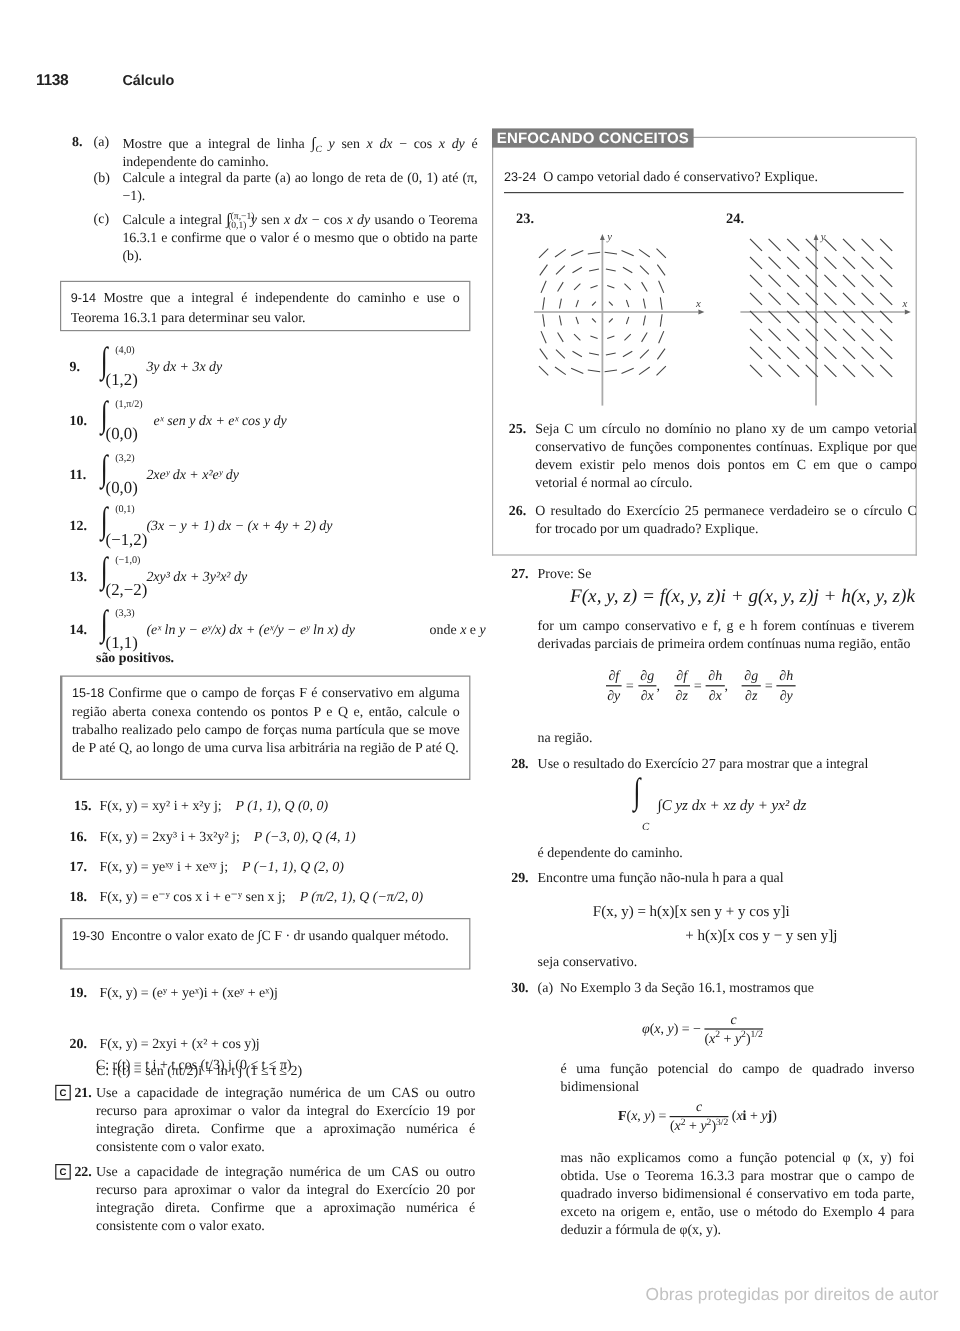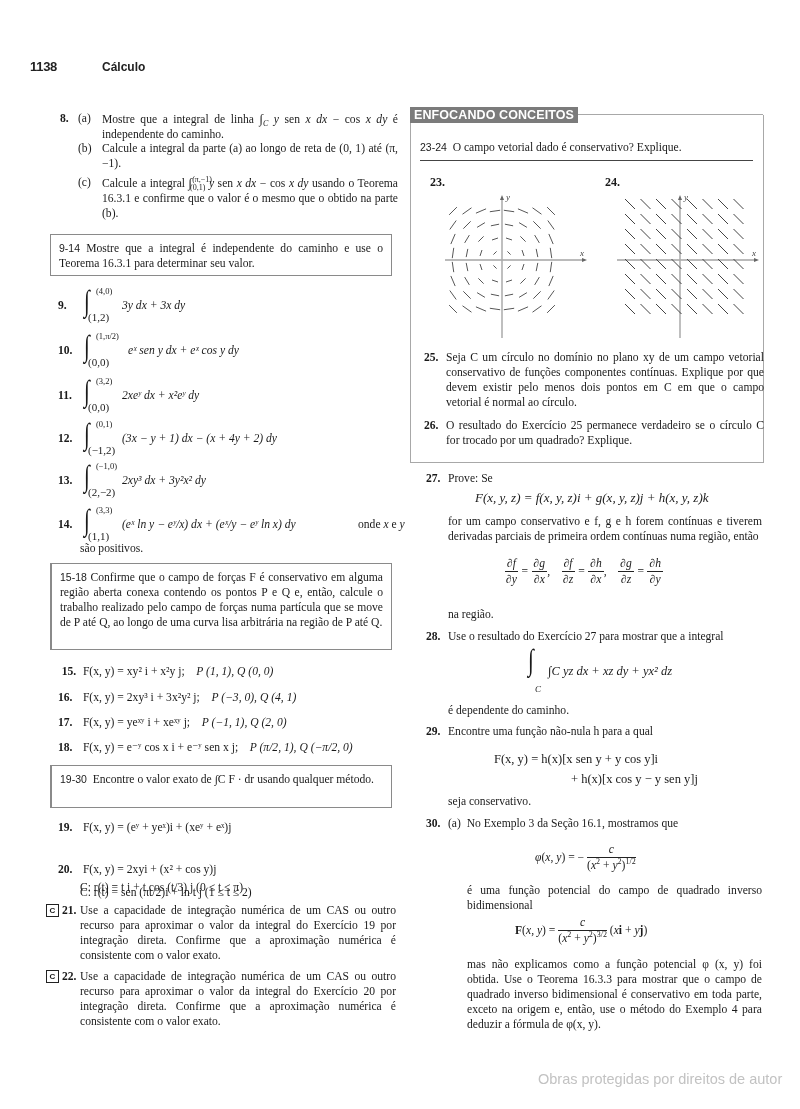--- a/index.html
+++ b/index.html
@@ -18,21 +18,21 @@
   .plabel { position: absolute; left: 0; }
   .ptext { position: absolute; left: 24px; width: 296px; text-align: justify; }
 
   .inbox { position: absolute; left: 50px; width: 342px; border: 1px solid #8a8a8a; border-left-width: 1px; padding: 6px 8px 6px 8px; box-sizing: border-box; text-align: justify; font-size: 11.6px; line-height: 15px; }
   .boxnum { font-family: "Liberation Sans", sans-serif; font-size: 10.5px; }
 
   .intg { position: absolute; left: 58px; height: 34px; width: 340px; }
   .intg .n { position: absolute; left: 0; top: 10px; font-weight: bold; }
   .intg .sign { position: absolute; left: 26px; top: -4px; font-size: 30px; font-style: italic; line-height: 34px; transform: scaleX(0.7); transform-origin: left; }
   .intg .up { position: absolute; left: 38px; top: -4px; font-size: 8.5px; }
-  .intg .lo { position: absolute; left: 30px; top: 22px; font-size: 11px; }
+  .intg .lo { position: absolute; left: 30px; top: 22px; font-size: 14px; }
   .intg .body { position: absolute; left: 64px; top: 10px; white-space: nowrap; }
 
   .line-f { position: absolute; left: 58px; white-space: nowrap; }
   .line-f .n { font-weight: bold; display: inline-block; width: 22px; }
 
   .cas { position: absolute; left: 46px; width: 350px; }
   .cas .cbox { position: absolute; left: 0; top: 1px; width: 11px; height: 11px; border: 1px solid #222; font-family: "Liberation Sans", sans-serif; font-size: 8px; line-height: 11px; text-align: center; font-weight: bold; }
   .cas .n { position: absolute; left: 16px; top: 0; font-weight: bold; }
   .cas .t { position: absolute; left: 34px; width: 316px; text-align: justify; }
 
@@ -119,21 +119,21 @@
   <span class="body it">2xy³ dx + 3y²x² dy</span>
 </div>
 <div class="intg" style="top:507px;">
   <span class="n">14.</span>
   <span class="sign">∫</span>
   <span class="up">(3,3)</span>
   <span class="lo">(1,1)</span>
   <span class="body it">(eˣ ln y − eʸ/x) dx + (eˣ/y − eʸ ln x) dy</span>
   <span class="abs" style="left:300px; top:10px; white-space:nowrap;">onde <i>x</i> e <i>y</i></span>
 </div>
-<div class="abs" style="left:80px; top:541px;">são positivos.</div>
+<div class="abs" style="left:80px; top:541px;font-weight:bold;">são positivos.</div>
 
 <div class="inbox" style="top:563px; height:87px; border-left-width:2px;">
   <span class="boxnum">15-18</span>
   <span>Confirme que o campo de forças F é conservativo em alguma região aberta conexa contendo os pontos P e Q e, então, calcule o trabalho realizado pelo campo de forças numa partícula que se move de P até Q, ao longo de uma curva lisa arbitrária na região de P até Q.</span>
 </div>
 
 <div class="line-f" style="top:664px;text-align:center;">
   <span class="n">15.</span>
   <span>F(x, y) = xy² i + x²y j;</span>&nbsp;&nbsp;&nbsp;
   <span class="it">P (1, 1), Q (0, 0)</span>
@@ -348,21 +348,21 @@
 </div>
 <div class="rex" style="top:418px;">
   <span class="n">26.</span>
   <span class="t">O resultado do Exercício 25 permanece verdadeiro se o círculo C for trocado por um quadrado? Explique.</span>
 </div>
 
 <div class="rex" style="top:471px; left:426px;">
   <span class="n">27.</span>
   <span class="t">Prove: Se</span>
 </div>
-<div class="center it" style="left:475px; top:490px; font-size:13px;">F(x, y, z) = f(x, y, z)i + g(x, y, z)j + h(x, y, z)k</div>
+<div class="center it" style="left:475px; top:490px; font-size:16px;">F(x, y, z) = f(x, y, z)i + g(x, y, z)j + h(x, y, z)k</div>
 <div class="abs" style="left:448px; top:514px; width:314px; text-align:justify;">for um campo conservativo e f, g e h forem contínuas e tiverem derivadas parciais de primeira ordem contínuas numa região, então</div>
 <div class="center it" style="left:505px; top:557px;">
   <span class="frac"><span class="fn">∂<i>f</i></span><span class="fd">∂<i>y</i></span></span> = <span class="frac"><span class="fn">∂<i>g</i></span><span class="fd">∂<i>x</i></span></span>,&nbsp;&nbsp;&nbsp;
   <span class="frac"><span class="fn">∂<i>f</i></span><span class="fd">∂<i>z</i></span></span> = <span class="frac"><span class="fn">∂<i>h</i></span><span class="fd">∂<i>x</i></span></span>,&nbsp;&nbsp;&nbsp;
   <span class="frac"><span class="fn">∂<i>g</i></span><span class="fd">∂<i>z</i></span></span> = <span class="frac"><span class="fn">∂<i>h</i></span><span class="fd">∂<i>y</i></span></span>
 </div>
 <div class="abs" style="left:448px; top:607px;">na região.</div>
 
 <div class="rex" style="top:629px; left:426px;">
   <span class="n">28.</span>

